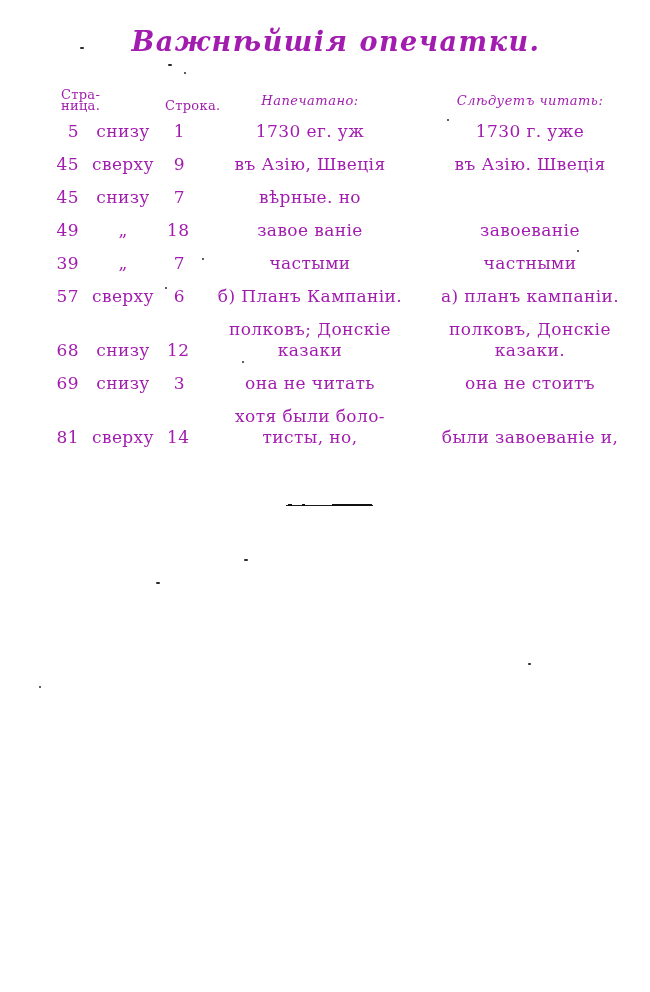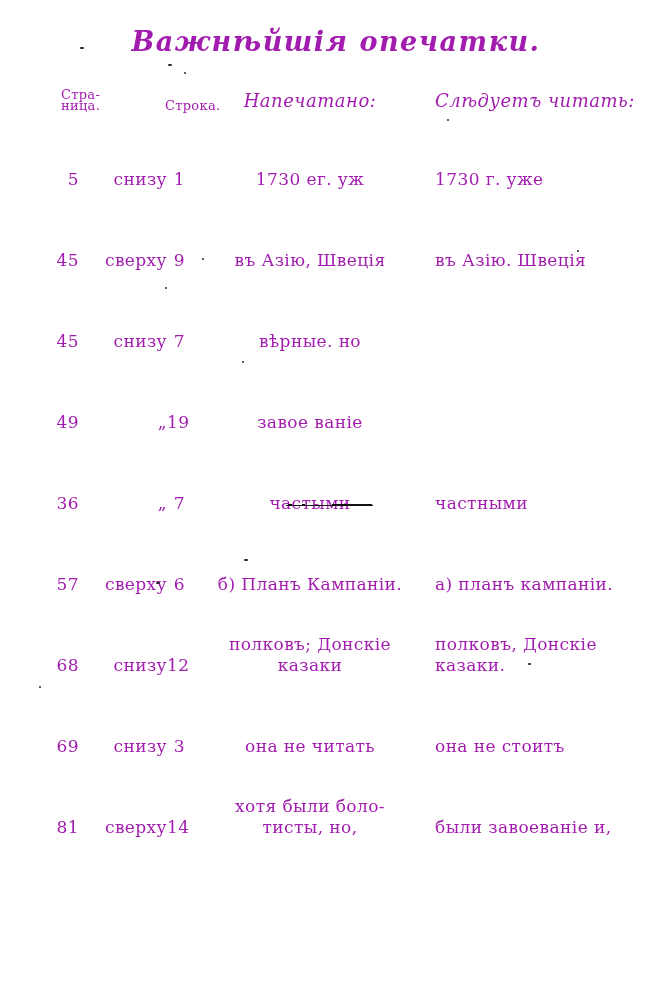--- a/index.html
+++ b/index.html
@@ -39,39 +39,39 @@
   }
   .hdr-page{text-align:left; padding-left:26px;}
   .hdr-line{
     white-space:nowrap;
     overflow:visible;
     position:relative;left:-2px;
     align-self:end;
   }
   .hdr-italic{
     font-style:italic;
-    font-size:18px;
+    font-size:13px;
     line-height:20px;
     letter-spacing:0.5px;
     text-align:center;
     white-space:nowrap;
   }
   .rows{margin-top:10px;}
   .row{margin-bottom:12px;}
   .cell{
     font-size:17px;
     line-height:21px;
     letter-spacing:0.4px;
     white-space:pre-line;
   }
   .c-page{text-align:right;}
-  .c-pos{text-align:right;margin-top:48px;}
+  .c-pos{text-align:center;}
   .c-line{text-align:right;}
   .c-printed{text-align:center;}
-  .c-correct{text-align:left;}
+  .c-correct{text-align:center;}
   .divider{position:absolute;left:286px;top:503px;width:87px;height:4px;}
   .divider .thin{position:absolute;left:0;top:2px;width:100%;height:1px;background:#1b1b1b;}
   .divider .thick{position:absolute;left:46px;top:1px;width:40px;height:2px;background:#111;}
   .divider .tick1{position:absolute;left:2px;top:1px;width:4px;height:2px;background:#111;}
   .divider .tick2{position:absolute;left:16px;top:1px;width:3px;height:2px;background:#111;}
   .speck{position:absolute;background:#2a2a2a;border-radius:1px;}
 </style>
 </head>
 <body>
 
@@ -110,26 +110,27 @@
   <div class="grid-row row">
     <div class="cell c-page">45</div>
     <div class="cell c-pos">снизу</div>
     <div class="cell c-line">7</div>
     <div class="cell c-printed">вѣрные. но</div>
   </div>
 
   <div class="grid-row row">
     <div class="cell c-page">49</div>
     <div class="cell c-pos">„</div>
-    <div class="cell c-line">19</div>
+    <div class="cell c-line">18</div>
     <div class="cell c-printed">завое ваніе</div>
+    <div class="cell c-correct">завоеваніе</div>
   </div>
 
   <div class="grid-row row">
-    <div class="cell c-page">36</div>
+    <div class="cell c-page">39</div>
     <div class="cell c-pos">„</div>
     <div class="cell c-line">7</div>
     <div class="cell c-printed">частыми</div>
     <div class="cell c-correct">частными</div>
   </div>
 
   <div class="grid-row row">
     <div class="cell c-page">57</div>
     <div class="cell c-pos">сверху</div>
     <div class="cell c-line">6</div>

